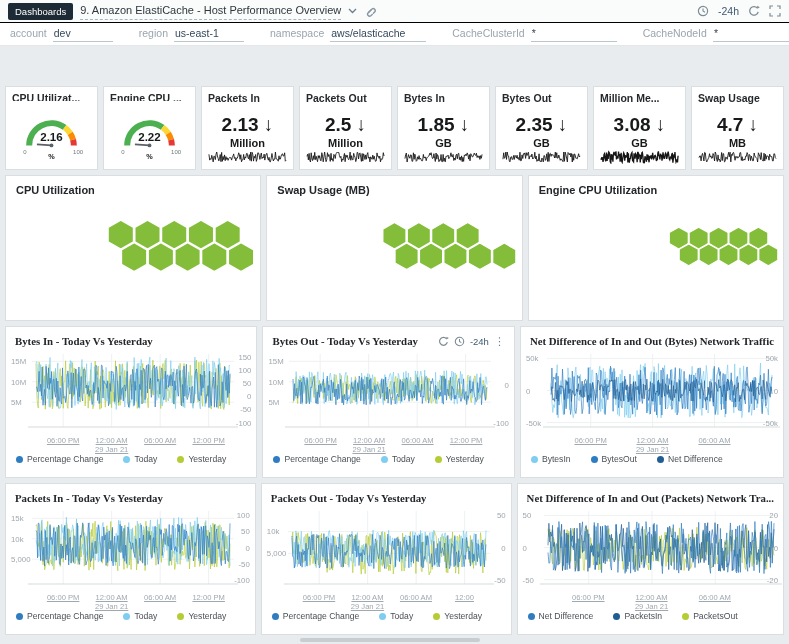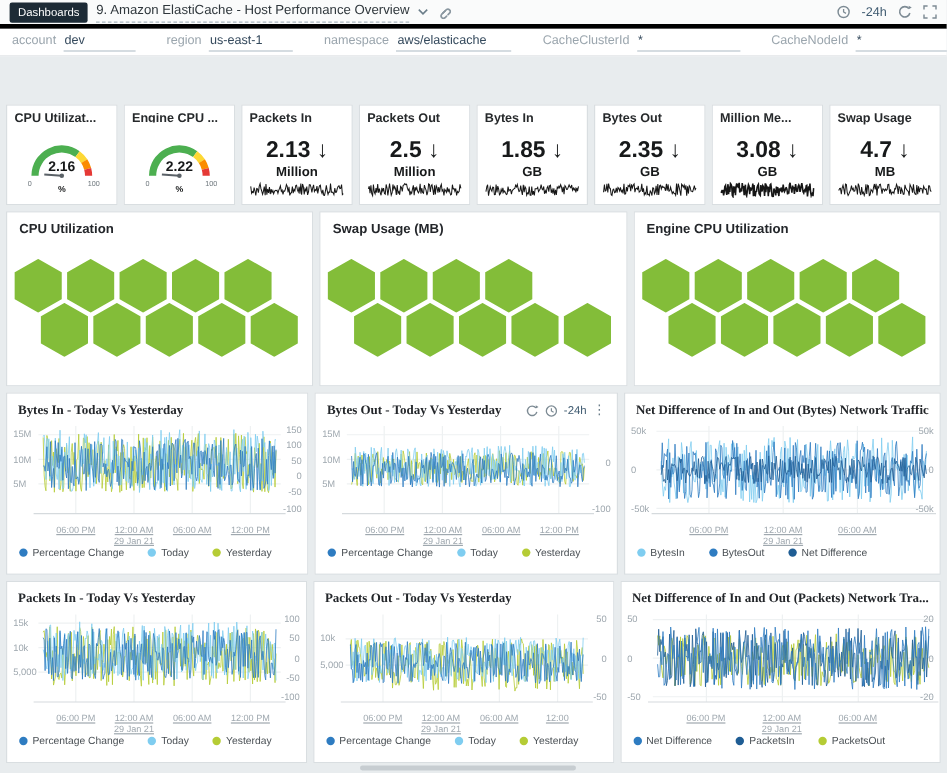--- a/index.html
+++ b/index.html
@@ -1,19 +1,19 @@
 <!DOCTYPE html>
 <html><head>
 <meta charset="utf-8">
 <style>
   * { box-sizing: border-box; margin: 0; padding: 0; }
   html, body { width: 789px; height: 644px; }
   body { background:#e8ecee; font-family:"Liberation Sans", sans-serif; overflow:hidden; position:relative; }
 
-  .topbar { height:23px; background:#fafbfb; border-bottom:4px solid #000000; display:flex; align-items:center; padding:10px 8px; gap:7px; }
+  .topbar { height:23px; background:#fafbfb; border-bottom:1px solid #000000; display:flex; align-items:center; padding:10px 8px; gap:7px; }
   .badge { background:#1d2b36; color:#fff; font-size:9.5px; padding:3px 7px; border-radius:2px; }
   .tb-title { font-size:11px; color:#2f373c; border-bottom:1px dashed #a9b6bf; line-height:1.5; cursor:pointer; }
   .tb-icon { color:#7d8b94; display:flex; align-items:center; }
   .tb-right { margin-left:auto; display:flex; align-items:center; gap:9px; color:#5e7180; }
   .time-text { font-size:10.5px; color:#3e5a70; }
 
   .filterbar { height:23px; background:#fff; border-bottom:1px solid #e4e7e9; display:flex; align-items:center; padding:0 10px; gap:26px; }
   .filter { display:flex; align-items:baseline; gap:6px; font-size:10.5px; }
   .f-label { color:#9aa5ad; }
   .f-value { color:#34495c; border-bottom:1px solid #b9c6cd; padding:0 3px 2px 1px; }
@@ -24,21 +24,21 @@
   .row-stats { display:grid; grid-template-columns:repeat(8,1fr); gap:5px; height:119px; }
   .stat-card { display:flex; flex-direction:column; padding:5px 6px; overflow:hidden;margin-top:35px; }
   .stat-title { font-size:10.5px; font-weight:bold; color:#26292b; white-space:nowrap; overflow:hidden; }
   .gauge-svg { width:100%; height:80px; margin-top:2px; }
   .num-line { text-align:center; margin-top:10px; font-size:19px; font-weight:bold; color:#17191a; }
   .num-arrow { font-weight:bold; }
   .num-unit { text-align:center; font-size:11px; font-weight:bold; color:#17191a; margin-top:1px; }
   .spark { width:100%; height:14px; margin-top:auto; }
 
   .row-hex { display:grid; grid-template-columns:repeat(3,1fr); gap:5px; height:146px; }
-  .panel { display:flex; flex-direction:column; }
+  .panel { display:flex; flex-direction:row; }
   .panel-title { font-size:11px; font-weight:bold; color:#23262a; padding:8px 10px 2px; }
   .hex-svg { width:100%; flex:1; }
 
   .row-charts { display:grid; grid-template-columns:repeat(3,1fr); gap:5px; height:152px; }
   .chart-card { display:flex; flex-direction:column; }
   .chart-header { display:flex; align-items:center; padding:7px 9px 1px; min-height:22px; }
   .chart-title { font-size:10.8px; font-weight:bold; color:#23262a; white-space:nowrap; overflow:hidden; text-overflow:ellipsis;font-family:Liberation Serif, serif; }
   .chart-controls { margin-left:auto; display:flex; align-items:center; gap:5px; color:#6b7e8a; flex:none; padding-left:6px; }
   .cc-time { font-size:9.5px; color:#3e5a70; }
   .kebab { font-size:11px; line-height:1; color:#6b7e8a; cursor:pointer; }

